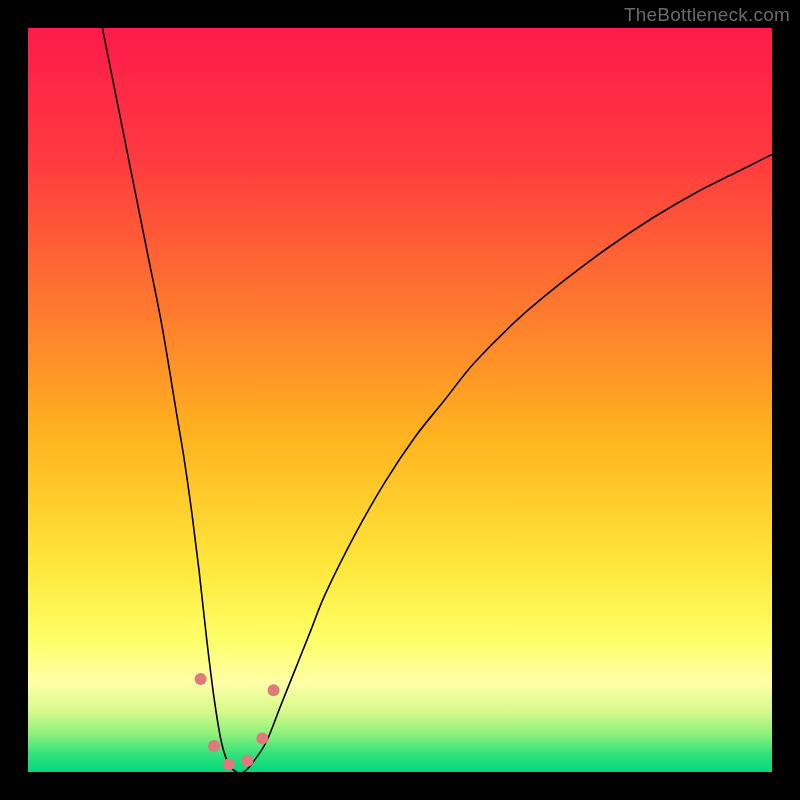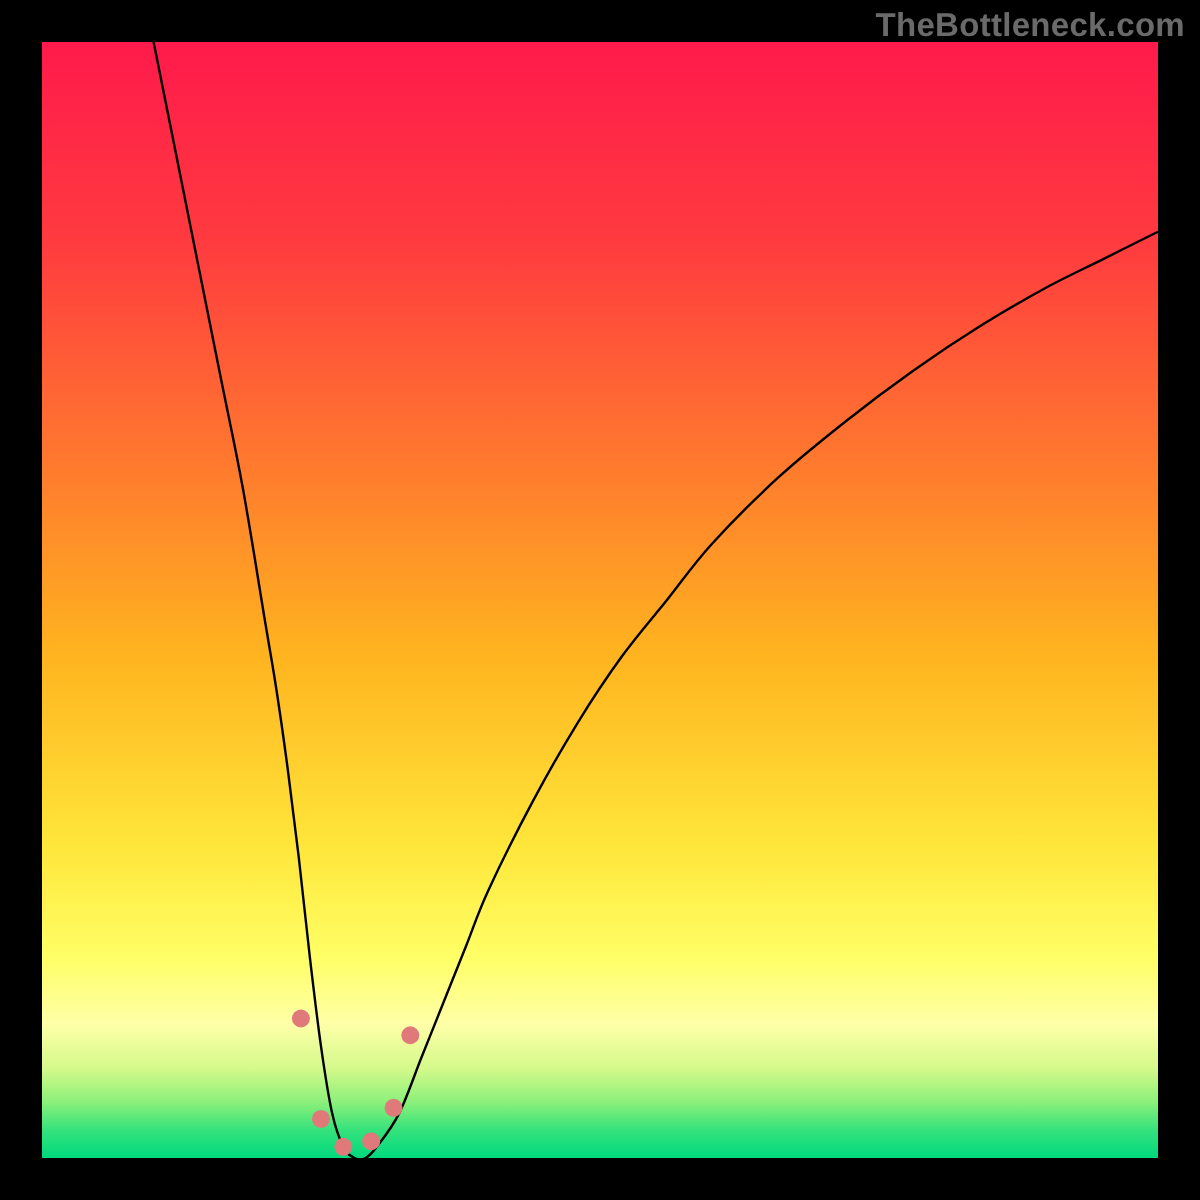--- a/index.html
+++ b/index.html
@@ -24,22 +24,22 @@
     left: 0;
     top: 0;
     width: 744px;
     height: 744px;
   }
   .watermark {
     position: absolute;
     top: 4px;
     right: 10px;
     color: #6a6a6a;
-    font-size: 22px;
-    font-weight: 700;
+    font-size: 19px;
+    font-weight: 400;
     letter-spacing: 0.2px;
     text-align: center;
   }
 </style>
 </head>
 <body>
 
 <div class="frame">
   <svg class="plot" viewBox="0 0 744 744" preserveAspectRatio="none">
     <defs>

